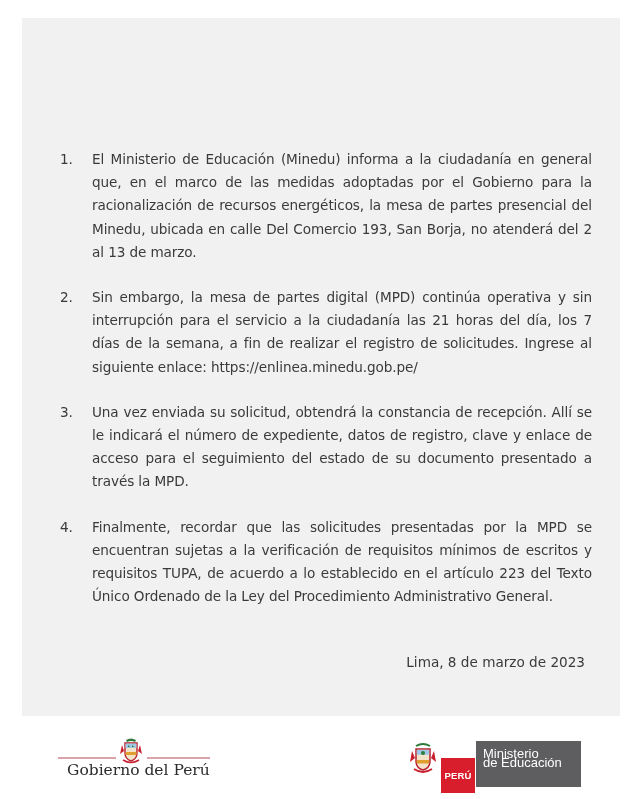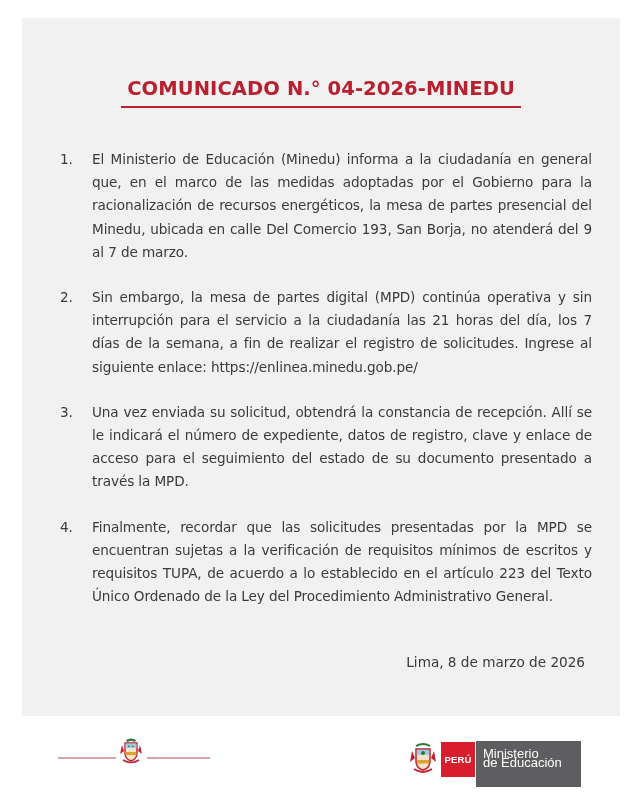--- a/index.html
+++ b/index.html
@@ -95,21 +95,21 @@
       left: 408px; top: 740px;
       width: 175px; height: 38px;
     }
     .minedu-shield {
       position: absolute;
       left: 2px; top: 2px;
       width: 26px; height: 32px;
     }
     .peru-box {
       position: absolute;
-      left: 33px; top: 2px;
+      left: 33px; top: 18px;
       width: 34px; height: 35px;
       background: #d81e2c;
       color: #ffffff;
       font-family: "Liberation Sans", sans-serif;
       font-size: 9.5px;
       font-weight: bold;
       display: flex; align-items: center; justify-content: center;
       letter-spacing: 0.2px;
     }
     .ministry-box {
@@ -122,59 +122,57 @@
       font-size: 13px;
       line-height: 9px;
       padding: 8px 0 0 7px;
     }
     .ministry-box span { display: block; }
   </style>
 </head>
 <body>
 
 <div class="card">
-  <div class="title-wrap">
-    <h1 class="title">COMUNICADO N.° 04-2026-MINEDU</h1>
-  </div>
 
   <div class="items">
     <div class="item">
       <span class="num">1.</span>
-      <span class="text">El Ministerio de Educación (Minedu) informa a la ciudadanía en general que, en el marco de las medidas adoptadas por el Gobierno para la racionalización de recursos energéticos, la mesa de partes presencial del Minedu, ubicada en calle Del Comercio 193, San Borja, no atenderá del 9 al 7 de marzo.</span>
+      <span class="text">El Ministerio de Educación (Minedu) informa a la ciudadanía en general que, en el marco de las medidas adoptadas por el Gobierno para la racionalización de recursos energéticos, la mesa de partes presencial del Minedu, ubicada en calle Del Comercio 193, San Borja, no atenderá del 2 al 13 de marzo.</span>
     </div>
     <div class="item">
       <span class="num">2.</span>
       <span class="text">Sin embargo, la mesa de partes digital (MPD) continúa operativa y sin interrupción para el servicio a la ciudadanía las 21 horas del día, los 7 días de la semana, a fin de realizar el registro de solicitudes. Ingrese al siguiente enlace: https://enlinea.minedu.gob.pe/</span>
     </div>
     <div class="item">
       <span class="num">3.</span>
       <span class="text">Una vez enviada su solicitud, obtendrá la constancia de recepción. Allí se le indicará el número de expediente, datos de registro, clave y enlace de acceso para el seguimiento del estado de su documento presentado a través la MPD.</span>
     </div>
     <div class="item">
       <span class="num">4.</span>
       <span class="text">Finalmente, recordar que las solicitudes presentadas por la MPD se encuentran sujetas a la verificación de requisitos mínimos de escritos y requisitos TUPA, de acuerdo a lo establecido en el artículo 223 del Texto Único Ordenado de la Ley del Procedimiento Administrativo General.</span>
     </div>
   </div>
 </div>
 
-<div class="date">Lima, 8 de marzo de 2026</div>
+<div class="date">Lima, 8 de marzo de 2023</div>
 
 <div class="gob-logo">
   <div class="gob-line l"></div>
   <div class="gob-line r"></div>
   <svg class="gob-shield" viewBox="0 0 24 26">
     <path d="M7 2 Q12 -1 17 2 L16 4 Q12 2 8 4 Z" fill="#2e7a3a"></path>
     <path d="M3 7 L1 16 L5 13 Z" fill="#c8202f"></path>
     <path d="M21 7 L23 16 L19 13 Z" fill="#c8202f"></path>
     <path d="M6 5 H18 V15 Q18 21 12 23 Q6 21 6 15 Z" fill="#f3e3c8" stroke="#b8202f" stroke-width="1.4"></path>
     <rect x="6.5" y="5.5" width="11" height="4.5" fill="#9fc8e6"></rect>
     <path d="M9 7 L11 9 L9 9 Z M13 7 L15 9 L13 9 Z" fill="#2e7a3a"></path>
     <rect x="6.5" y="14" width="11" height="3" fill="#e0a030"></rect>
     <path d="M4 22 Q12 27 20 22" stroke="#c8202f" stroke-width="1.6" fill="none"></path>
   </svg>
+  <div class="gob-text">Gobierno del Perú</div>
 </div>
 
 <div class="minedu-logo">
   <svg class="minedu-shield" viewBox="0 0 26 32">
     <path d="M6 4 Q13 0 20 4" stroke="#2e7a3a" stroke-width="2" fill="none"></path>
     <path d="M2 9 L0 20 L5 16 Z" fill="#c8202f"></path>
     <path d="M24 9 L26 20 L21 16 Z" fill="#c8202f"></path>
     <path d="M6 7 H20 V19 Q20 26 13 28 Q6 26 6 19 Z" fill="#f3e3c8" stroke="#b8202f" stroke-width="1.5"></path>
     <rect x="6.8" y="7.8" width="12.4" height="5" fill="#9fc8e6"></rect>
     <circle cx="13" cy="11" r="2" fill="#2e7a3a"></circle>

